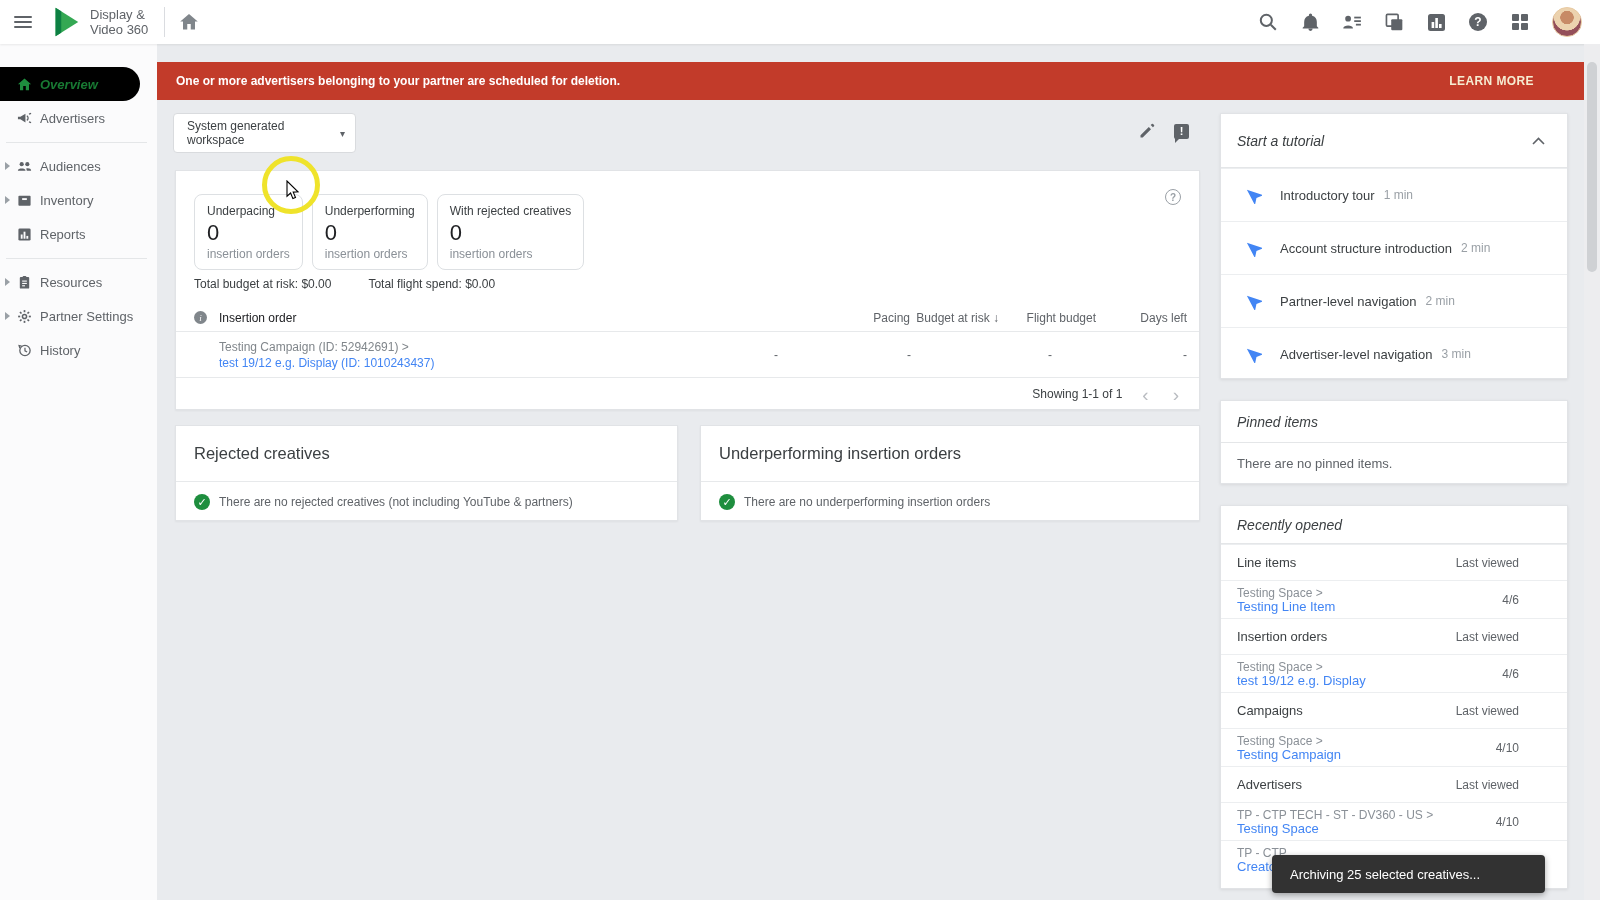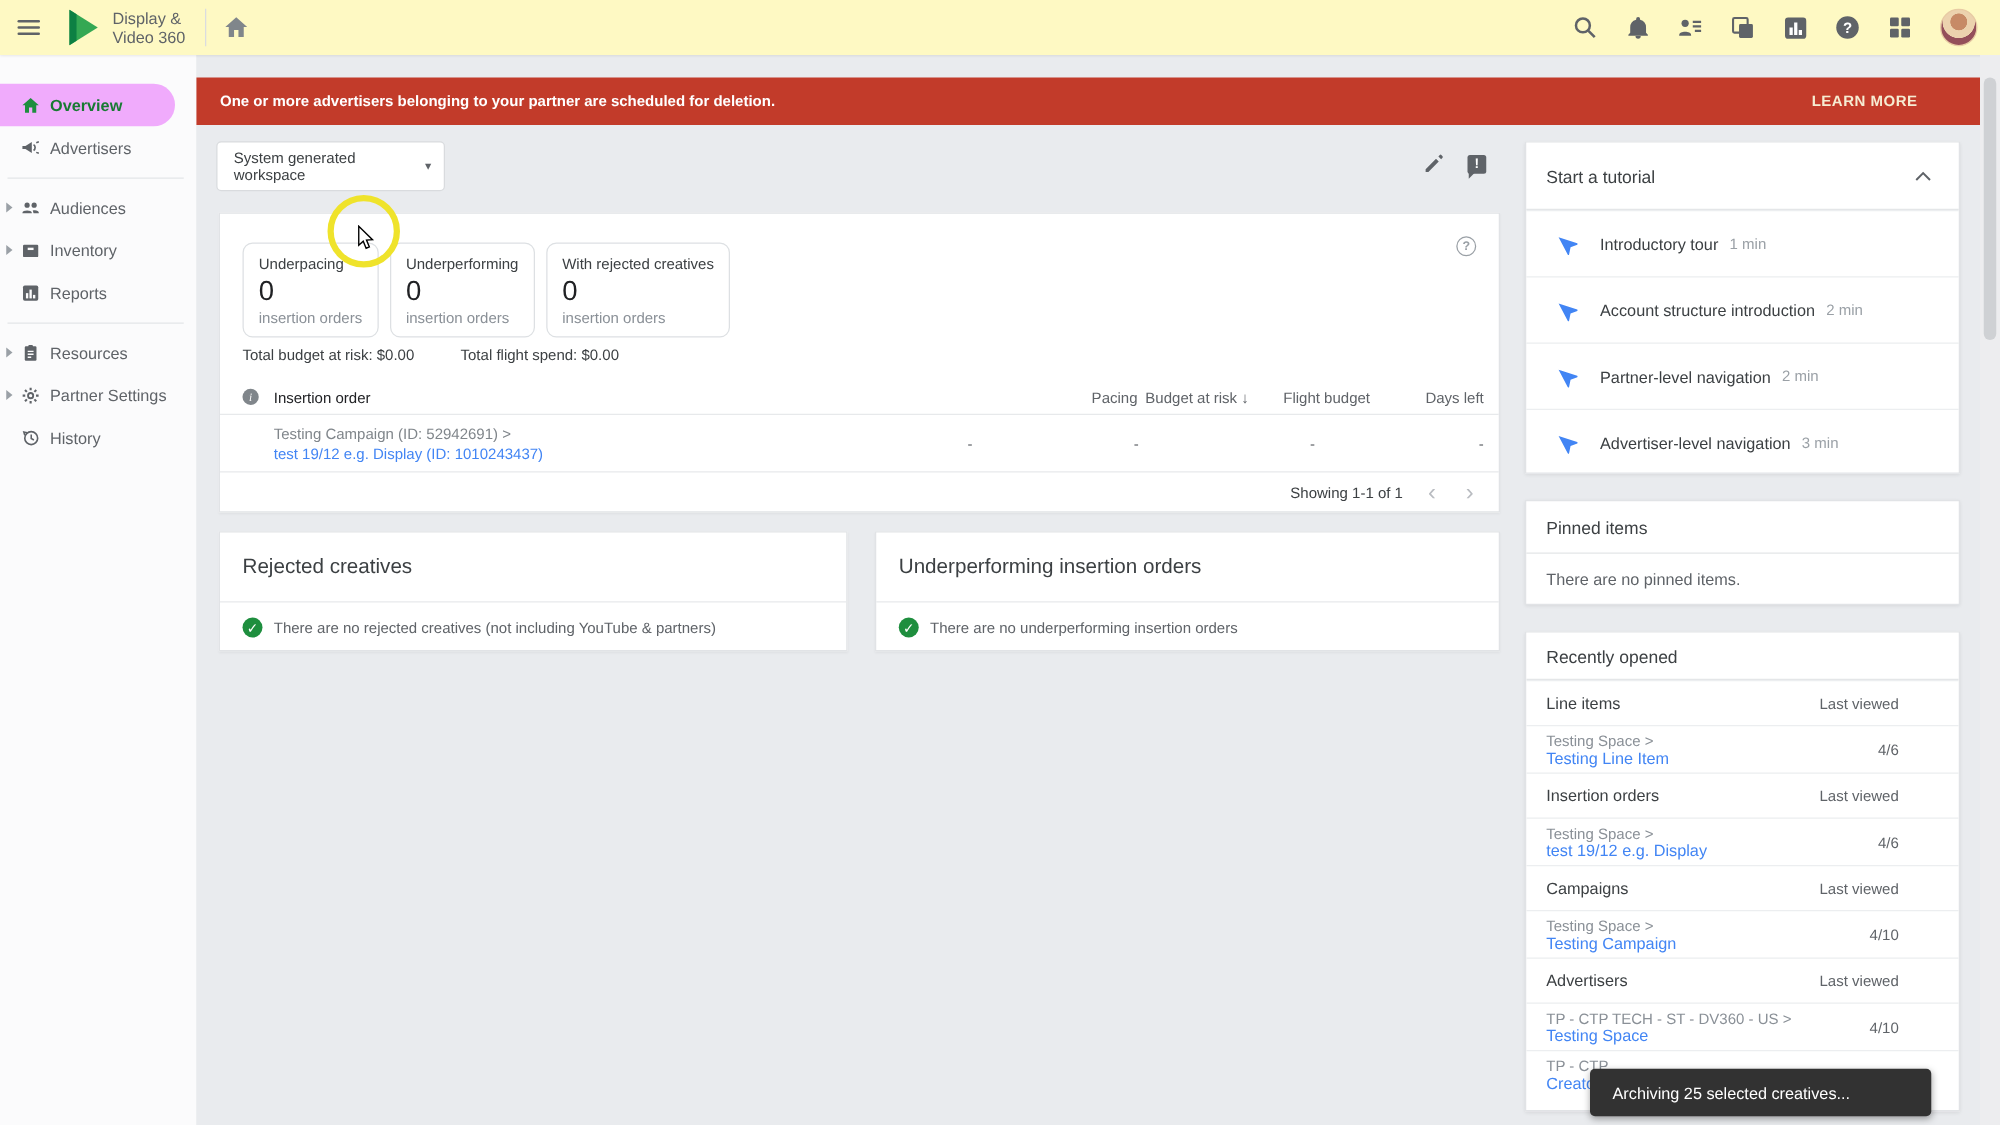--- a/index.html
+++ b/index.html
@@ -1,20 +1,20 @@
 <!DOCTYPE html>
 <html><head>
 <meta charset="utf-8">
 <style>
   * { margin:0; padding:0; box-sizing:border-box; }
   html,body { width:1600px; height:900px; }
   body { position:relative; background:#e9ebee; font-family:"Liberation Sans",sans-serif; overflow:hidden; color:#3c4043; }
 
   
-  .topbar { position:absolute; left:0; top:0; width:1600px; height:44px; background:#fef9c3; box-shadow:0 1px 2px rgba(0,0,0,.08); z-index:20; display:flex; align-items:center; }
+  .topbar { position:absolute; left:0; top:0; width:1600px; height:44px; background:#ffffff; box-shadow:0 1px 2px rgba(0,0,0,.08); z-index:20; display:flex; align-items:center; }
   .hamburger { width:18px; height:12px; margin:0 0 0 14px; display:flex; flex-direction:column; justify-content:space-between; cursor:pointer; }
   .hamburger span { display:block; height:2px; background:#5f6368; border-radius:1px; }
   .logo { margin-left:16px; width:34px; height:34px; }
   .app-name { margin-left:8px; font-size:13px; line-height:15px; color:#5f6368; }
   .topbar-divider { width:1px; height:30px; background:#dadce0; margin:0 14px 0 16px; }
   .crumb-home { margin-right:10px; }
   .crumb-label { font-size:11px; color:#80868b; line-height:13px; }
   .crumb-title { font-size:16px; color:#3c4043; line-height:19px; }
   .topbar-right { margin-left:auto; display:flex; align-items:center; gap:22px; padding-right:18px; }
   .tb-icon { width:20px; height:20px; display:flex; align-items:center; justify-content:center; cursor:pointer; }
@@ -27,21 +27,21 @@
   .banner { position:absolute; left:157px; top:62px; width:1427px; height:38px; background:#c23b2a; display:flex; align-items:center; z-index:5; }
   .banner-msg { margin-left:19px; color:#fff; font-size:12px; font-weight:bold; }
   .banner-action { margin-left:auto; margin-right:50px; color:#f6ecd2; font-size:12px; font-weight:bold; letter-spacing:.4px; cursor:pointer; }
 
   
   .sidenav { position:absolute; left:0; top:44px; width:157px; height:856px; background:#fbfbfc; z-index:6; padding-top:23px; }
   .nav-item { position:relative; height:34px; display:flex; align-items:center; font-size:13px; color:#5f6368; cursor:pointer; }
   .nav-item .caret { position:absolute; left:5px; width:0; height:0; border-top:4px solid transparent; border-bottom:4px solid transparent; border-left:5px solid #9aa0a6; }
   .nav-item .nicon { position:absolute; left:17px; width:15px; height:15px; display:flex; align-items:center; justify-content:center; }
   .nav-item .nlabel { margin-left:40px; }
-  .nav-item.active { background:#f0abfc; border-radius:0 17px 17px 0; width:140px; color:#187a33; }
+  .nav-item.active { background:#000000; border-radius:0 17px 17px 0; width:140px; color:#187a33;font-style:italic; }
   .nav-item.active .nlabel { font-weight:bold; color:#187a33; }
   .nav-divider { height:1px; background:#e4e6e8; margin:7px 10px 6px 6px; }
 
   
   .workspace-select { position:absolute; left:173px; top:113px; width:183px; height:40px; background:#fff; border:1px solid #d9dbde; border-radius:4px; display:flex; align-items:center; font-size:12px; color:#3c4043; padding:0 10px 0 13px; cursor:pointer; z-index:4; }
   .ws-caret { margin-left:auto; color:#5f6368; font-size:10px; }
   .edit-tools { position:absolute; left:1138px; top:122px; display:flex; gap:18px; align-items:center; z-index:4; }
   .feedback-badge { position:relative; width:15px; height:15px; background:#5f6368; border-radius:2px; color:#fff; font-size:11px; font-weight:bold; display:flex; align-items:center; justify-content:center; }
   .feedback-badge::after { content:""; position:absolute; left:1px; bottom:-4px; border-left:5px solid #5f6368; border-bottom:5px solid transparent; }
 
@@ -73,21 +73,21 @@
   
   .empty-card .ec-title { height:56px; display:flex; align-items:center; padding-left:18px; font-size:16.5px; color:#3c4043; border-bottom:1px solid #e7e9eb; }
   .empty-card .ec-body { display:flex; align-items:center; padding:12px 0 12px 18px; font-size:12px; color:#5f6368; }
   .check-dot { width:16px; height:16px; border-radius:50%; background:#1e8e3e; color:#fff; font-size:11px; display:flex; align-items:center; justify-content:center; margin-right:9px; flex:none; }
   .rejected-card { left:175px; top:425px; width:503px; height:96px; }
   .underperf-card { left:700px; top:425px; width:500px; height:96px; }
 
   
   .rail-panel { position:absolute; left:1220px; width:348px; background:#fff; border:1px solid #e1e3e6; box-shadow:0 1px 3px rgba(0,0,0,.08); }
   .tutorial-panel { top:113px; height:266px; }
-  .panel-head { height:54px; display:flex; align-items:center; padding:0 22px 0 16px; font-size:14px; color:#3c4043; border-bottom:1px solid #e4e6e8; }
+  .panel-head { height:54px; display:flex; align-items:center; padding:0 22px 0 16px; font-size:14px; color:#3c4043; border-bottom:1px solid #e4e6e8;font-style:italic; }
   .panel-head .collapse { margin-left:auto; cursor:pointer; }
   .tut-row { height:53px; display:flex; align-items:center; padding-left:23px; border-top:1px solid #eceef0; cursor:pointer; }
   .tut-row:first-of-type { border-top:none; }
   .tut-icon { width:18px; height:18px; margin-right:18px; }
   .tut-label { font-size:13px; color:#3c4043; }
   .tut-time { font-size:12px; color:#9aa0a6; margin-left:9px; }
 
   .pinned-panel { top:400px; height:84px; }
   .pinned-panel .panel-head { height:42px; border-bottom:1px solid #e4e6e8; }
   .pinned-empty { display:flex; align-items:center; height:41px; padding-left:16px; font-size:13px; color:#5f6368; }

